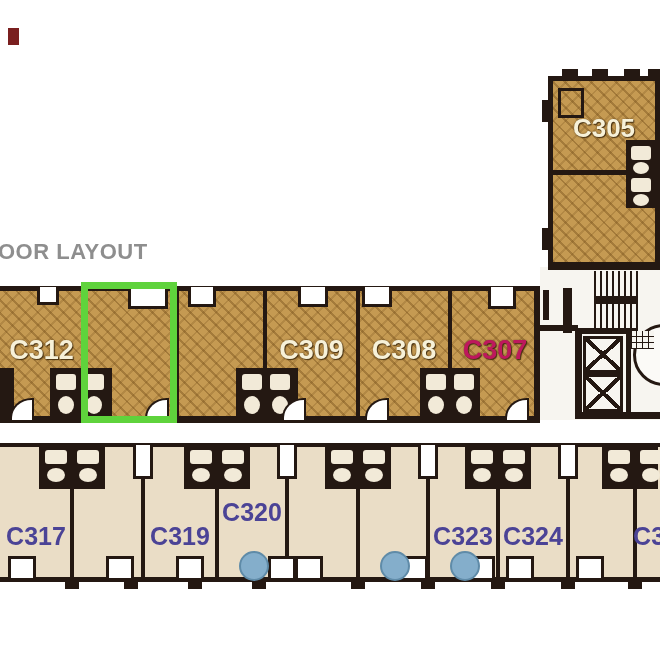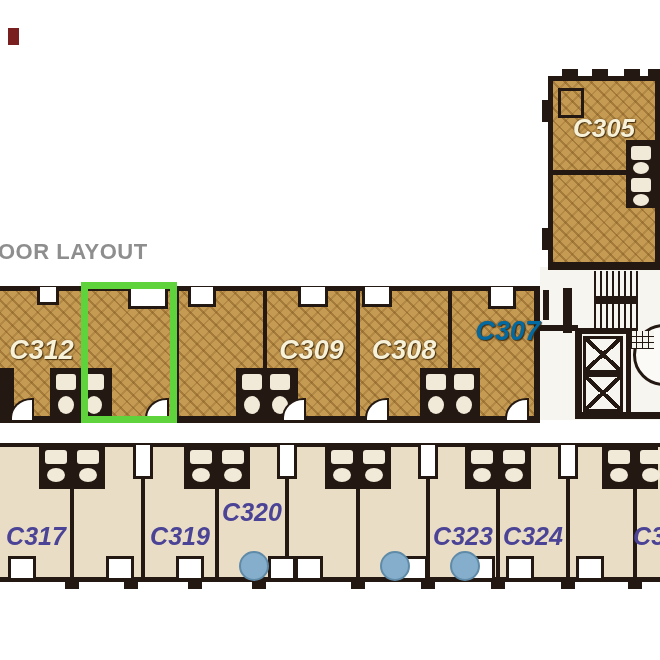--- a/index.html
+++ b/index.html
@@ -12,21 +12,20 @@
     position:absolute;left:-2px;top:239px;font-size:22px;font-weight:bold;
     letter-spacing:.5px;white-space:nowrap;z-index:6;
   }
   .red-marker{position:absolute;left:8px;top:28px;width:11px;height:17px;z-index:6;}
   .row-bg{position:absolute;box-sizing:border-box;z-index:1;}
   .wall{position:absolute;z-index:2;}
   .unit{position:absolute;z-index:3;background:transparent;}
   .unit-label{
     position:absolute;z-index:4;width:90px;text-align:center;font-weight:bold;
     white-space:nowrap;
-    font-style:italic;
   }
   .lab-mid{font-size:27px;text-shadow:1px 1px 1px rgba(55,35,8,.85),0 0 2px rgba(55,35,8,.6);}
   .lab-top{font-size:26px;text-shadow:1px 1px 1px rgba(55,35,8,.85),0 0 2px rgba(55,35,8,.6);}
   .lab-bot{font-size:25px;}
   .cluster{position:absolute;z-index:3;box-sizing:border-box;}
   .cell{position:absolute;border-radius:3px;}
   .alcove{position:absolute;z-index:3;box-sizing:border-box;background:#ffffff;}
   .notch{position:absolute;z-index:3;box-sizing:border-box;background:#ffffff;}
   .tab{position:absolute;z-index:2;}
   .green-box{position:absolute;z-index:5;box-sizing:border-box;background:transparent;}
@@ -85,21 +84,21 @@
     <div class="wall" style="left: 448px; top: 291px; width: 4px; height: 125px; background: rgb(36, 24, 18);"></div>
     <div class="unit" style="left: 0px; top: 291px; width: 83px; height: 125px;"></div>
     <div class="unit-label lab-mid" style="left: -3.5px; top: 335px; width: 90px; height: 30px; color: rgb(247, 241, 216);">C312</div>
     <div class="unit" style="left: 83px; top: 291px; width: 94px; height: 125px;"></div>
     <div class="unit" style="left: 177px; top: 291px; width: 88px; height: 125px;"></div>
     <div class="unit" style="left: 265px; top: 291px; width: 93px; height: 125px;"></div>
     <div class="unit-label lab-mid" style="left: 266.5px; top: 335px; width: 90px; height: 30px; color: rgb(247, 241, 216);">C309</div>
     <div class="unit" style="left: 358px; top: 291px; width: 92px; height: 125px;"></div>
     <div class="unit-label lab-mid" style="left: 359px; top: 335px; width: 90px; height: 30px; color: rgb(247, 241, 216);">C308</div>
     <div class="unit" style="left: 450px; top: 291px; width: 90px; height: 125px;"></div>
-    <div class="unit-label lab-mid" style="left: 450px; top: 316px; width: 90px; height: 30px; color: #0369a1; text-align: right;">C307</div>
+    <div class="unit-label lab-mid" style="left: 450px; top: 335px; width: 90px; height: 30px; color: #be185d;">C307</div>
     <div class="cluster" style="left: 50px; top: 368px; width: 62px; height: 52px; background: rgb(36, 24, 18);">
       <div class="cell" style="left: 6px; top: 6px; width: 20px; height: 16px; background: rgb(242, 234, 216);"></div>
       <div class="cell" style="left: 34px; top: 6px; width: 20px; height: 16px; background: rgb(242, 234, 216);"></div>
       <div class="cell" style="left: 8px; top: 28px; width: 16px; height: 18px; background: rgb(242, 234, 216); border-radius: 50%;"></div>
       <div class="cell" style="left: 36px; top: 28px; width: 16px; height: 18px; background: rgb(242, 234, 216); border-radius: 50%;"></div>
     </div>
     <div class="cluster" style="left: 236px; top: 368px; width: 62px; height: 52px; background: rgb(36, 24, 18);">
       <div class="cell" style="left: 6px; top: 6px; width: 20px; height: 16px; background: rgb(242, 234, 216);"></div>
       <div class="cell" style="left: 34px; top: 6px; width: 20px; height: 16px; background: rgb(242, 234, 216);"></div>
       <div class="cell" style="left: 8px; top: 28px; width: 16px; height: 18px; background: rgb(242, 234, 216); border-radius: 50%;"></div>

